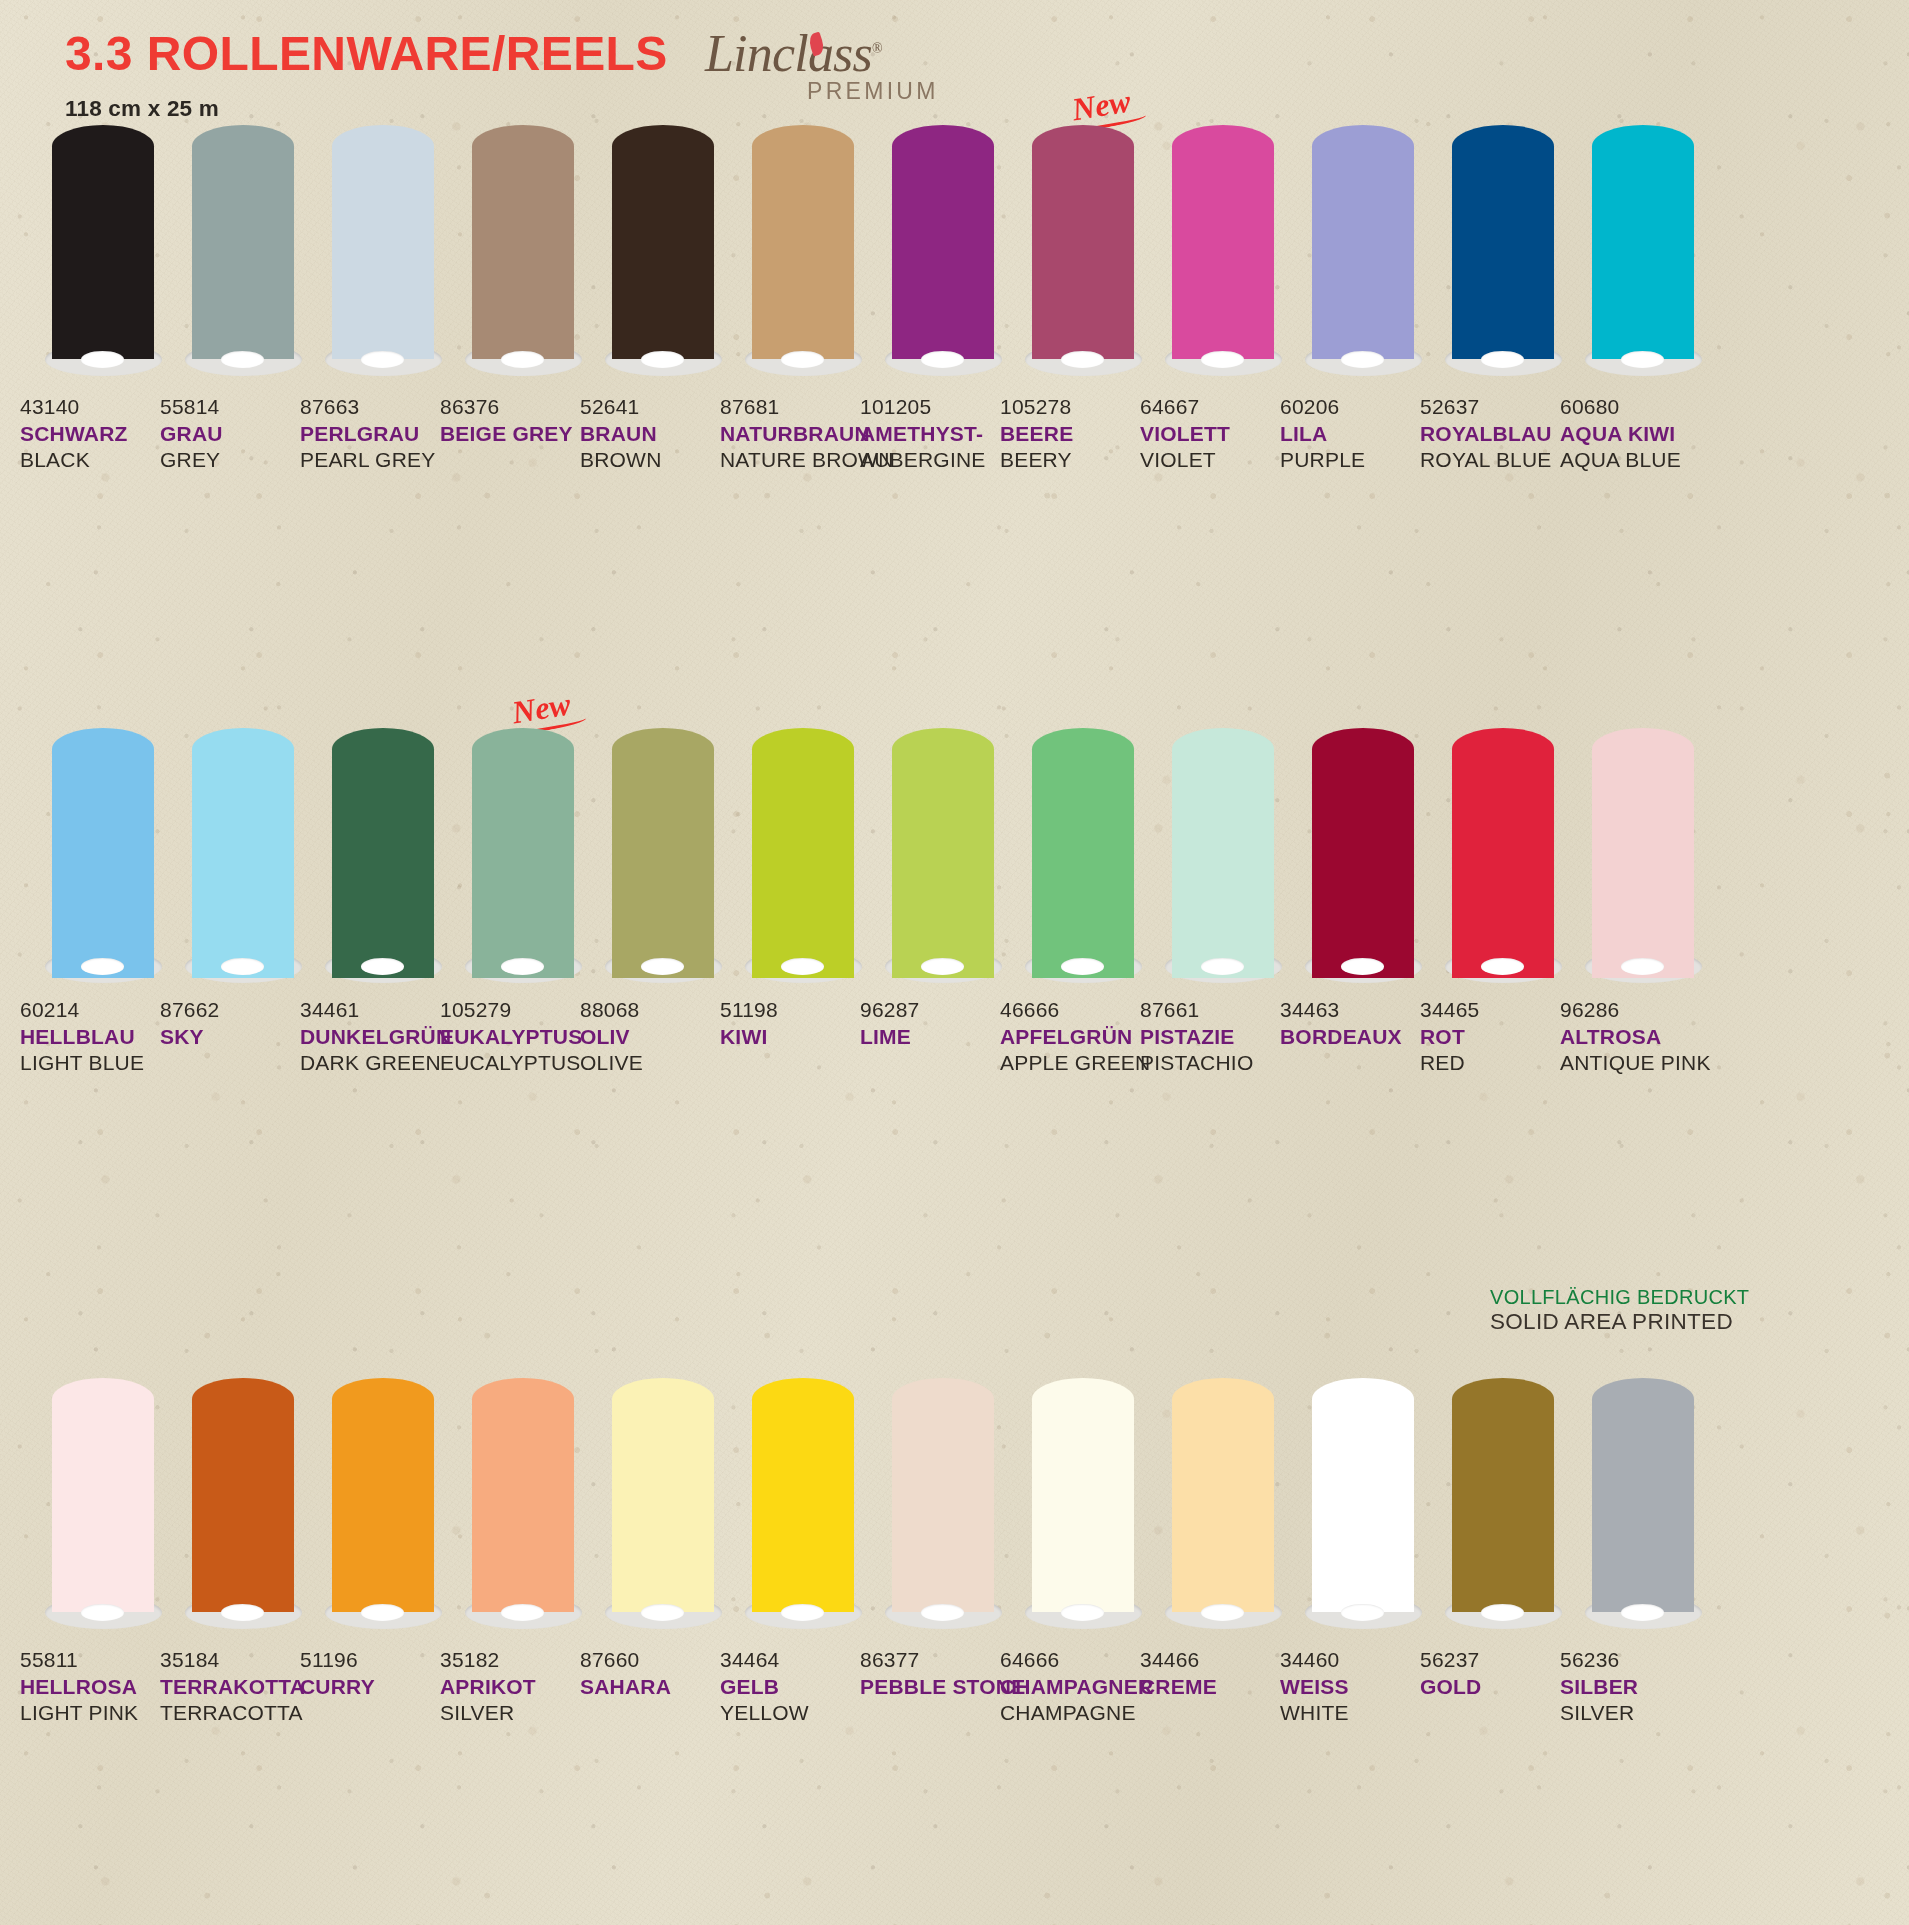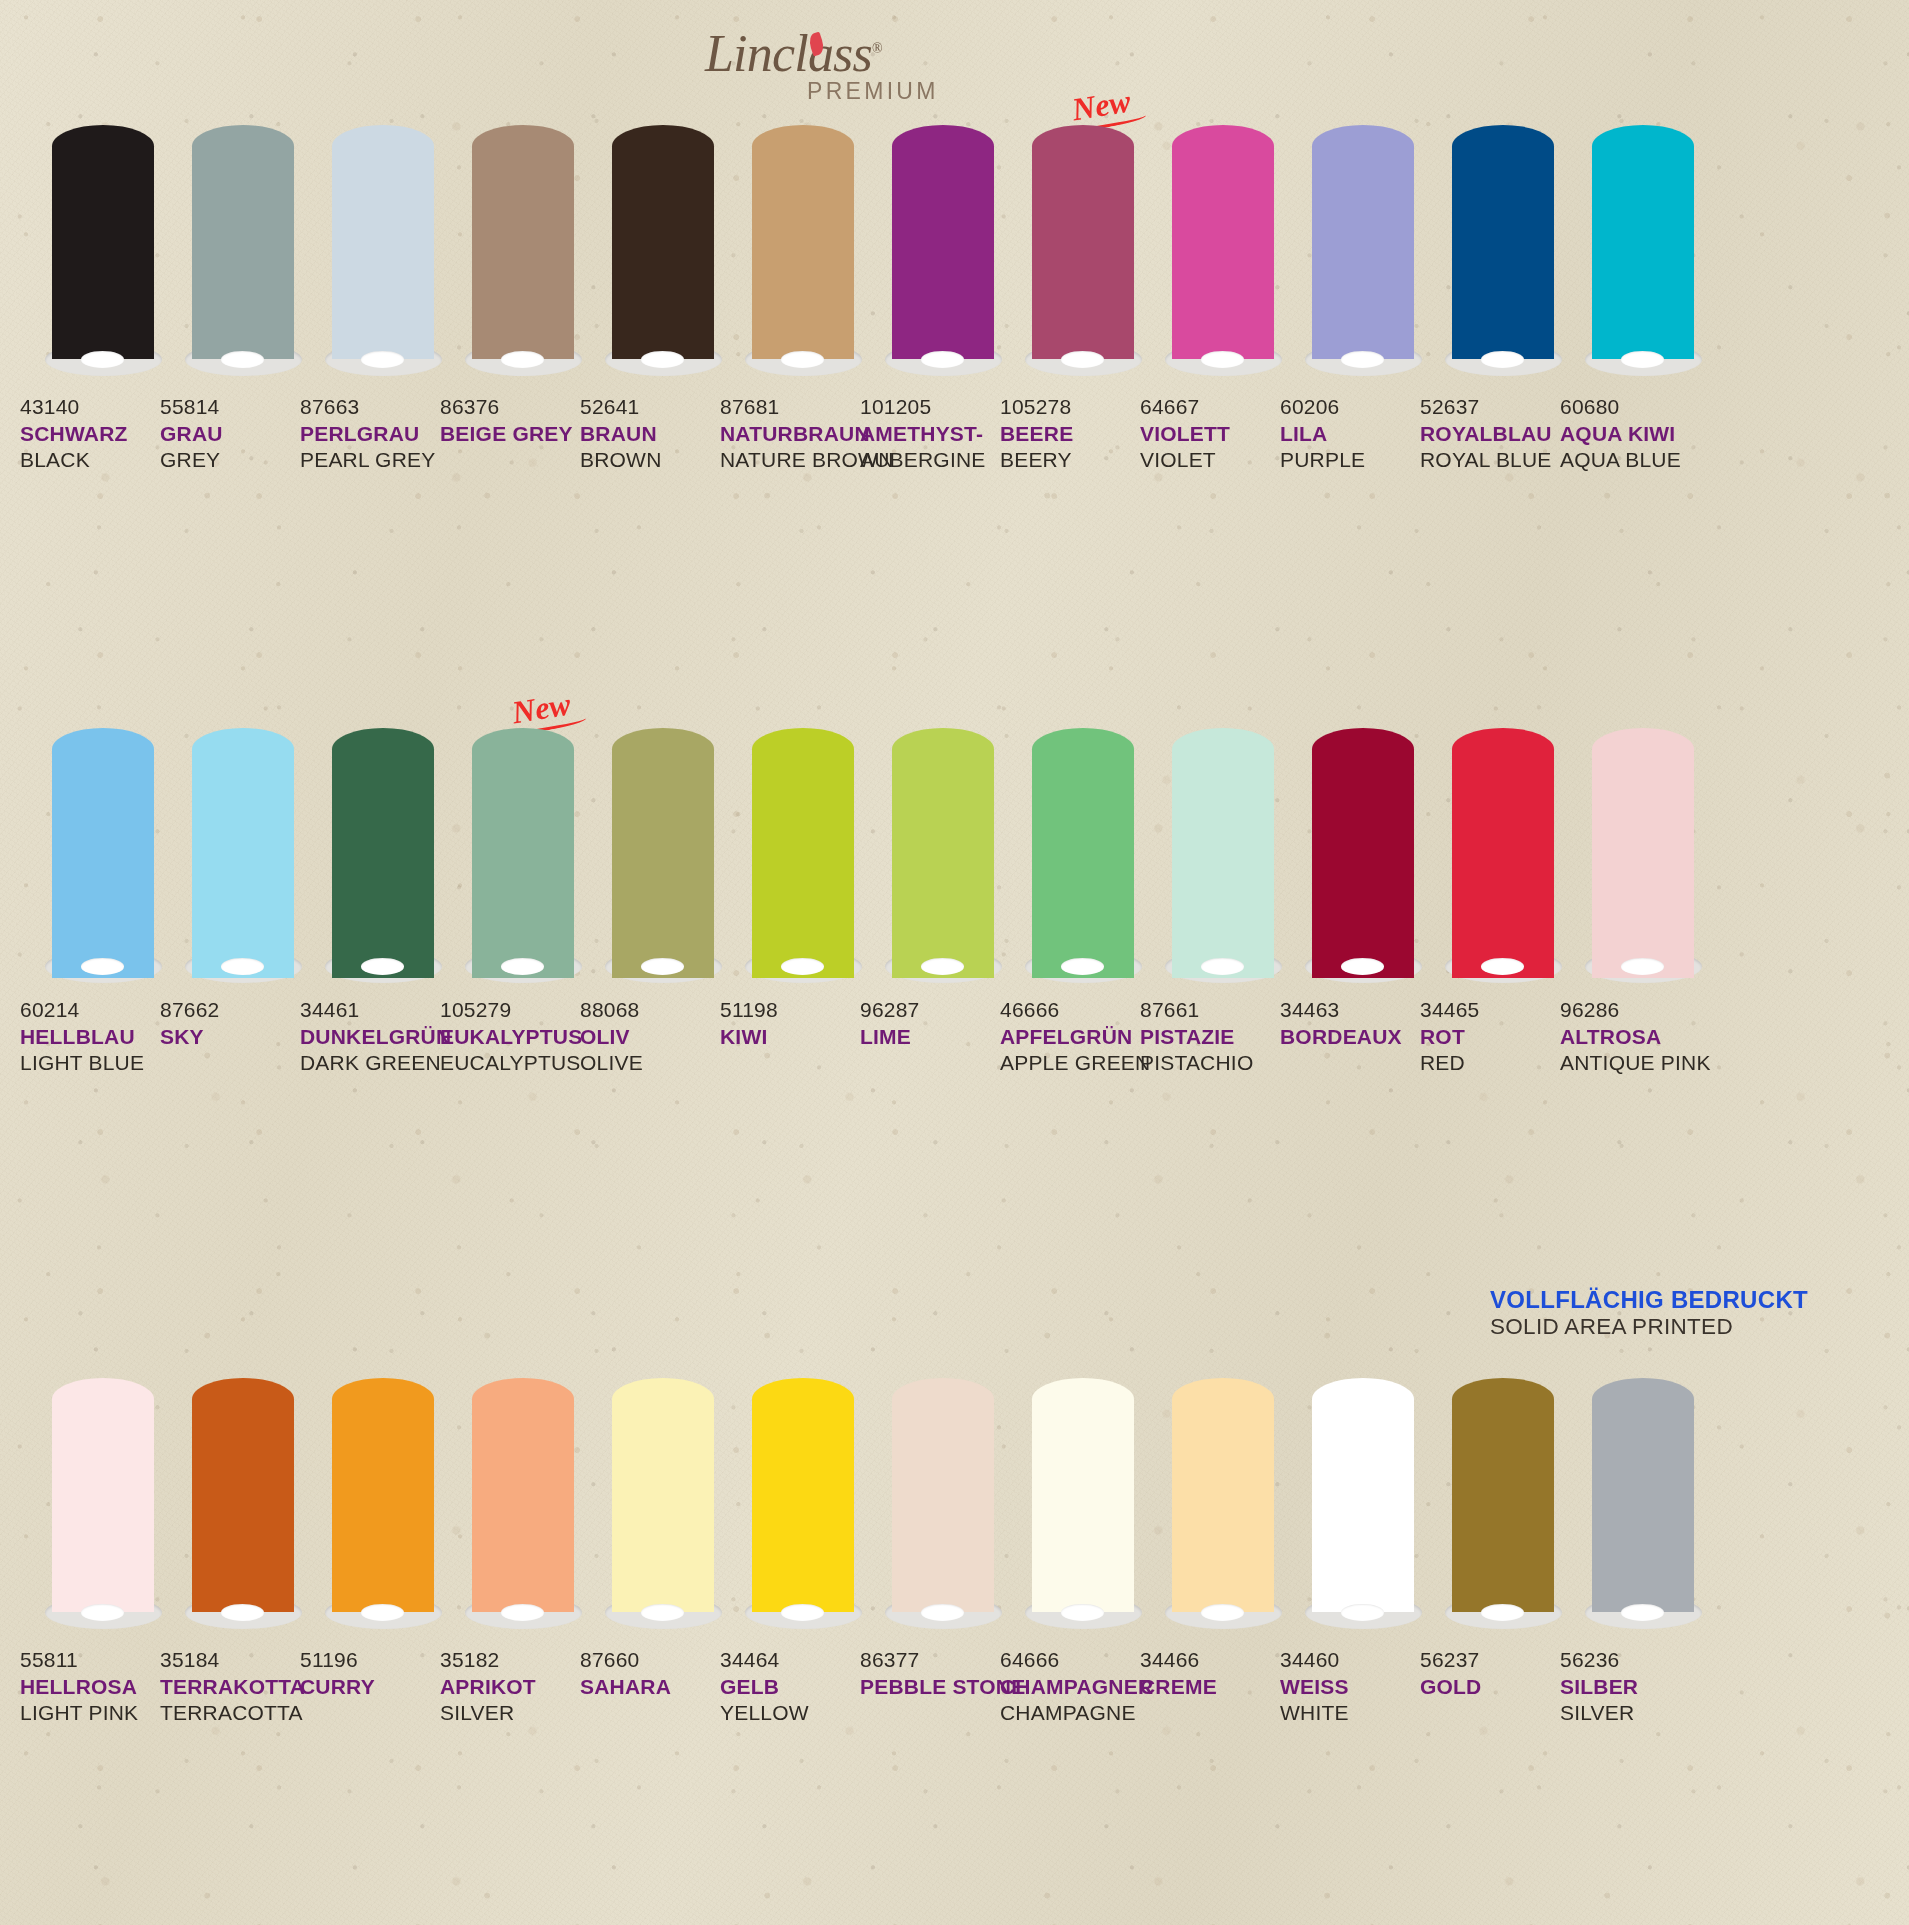--- a/index.html
+++ b/index.html
@@ -58,21 +58,21 @@
   #brand-reg{font-size:14px;vertical-align:super;font-style:normal;}
   #brand-sub{
     font-size:23px;color:#8a7662;letter-spacing:3.3px;margin-top:-1.7px;margin-left:102px;
   }
   #brand-leaf{
     position:absolute;left:105px;top:5px;width:13.4px;height:22px;
     background:#e0454f;border-radius:60% 10% 60% 10%;transform:rotate(-18deg);
   }
   
   #printed-note{position:absolute;right:35px;top:1286px;text-align:left;width:384px;}
-  #printed-note .de{font-size:24px;font-weight:700;color:#1d4ed8;letter-spacing:0.3px;white-space:nowrap;}
+  #printed-note .de{font-size:20px;font-weight:400;color:#15803d;letter-spacing:0.3px;white-space:nowrap;}
   #printed-note .en{font-size:22.5px;color:#3a332c;letter-spacing:0.3px;white-space:nowrap;}
   
   .row{position:absolute;left:0;width:1909px;}
   #row-1{top:125px;}
   #row-2{top:728px;}
   #row-3{top:1378px;}
   .reels{position:relative;height:auto;display:flex;padding-left:52px;gap:0;}
   .cell{width:140px;position:relative;flex:0 0 140px;}
   .reel-wrap{position:relative;width:102px;height:259px;margin-left:0;}
   .reel{
@@ -122,20 +122,24 @@
   }
 </style>
 </head>
 <body>
 
 <div id="paper-bg"></div>
 <div id="paper-noise"></div>
 
 <div class="page">
 
+  <div id="header">
+    <div id="title">3.3 ROLLENWARE/REELS</div>
+    <div id="subtitle">118 cm x 25 m</div>
+  </div>
 
   <div id="brand">
     <div id="brand-leaf"></div>
     <div id="brand-name"><span>Linclass</span><span id="brand-reg">®</span></div>
     <div id="brand-sub">PREMIUM</div>
   </div>
 
   <div id="printed-note">
     <div class="de">VOLLFLÄCHIG BEDRUCKT</div>
     <div class="en">SOLID AREA PRINTED</div>

